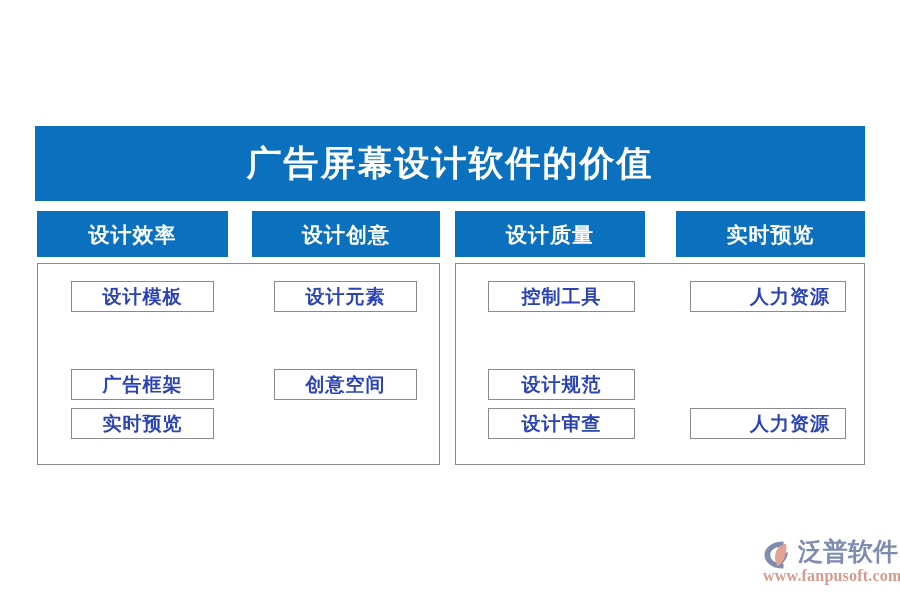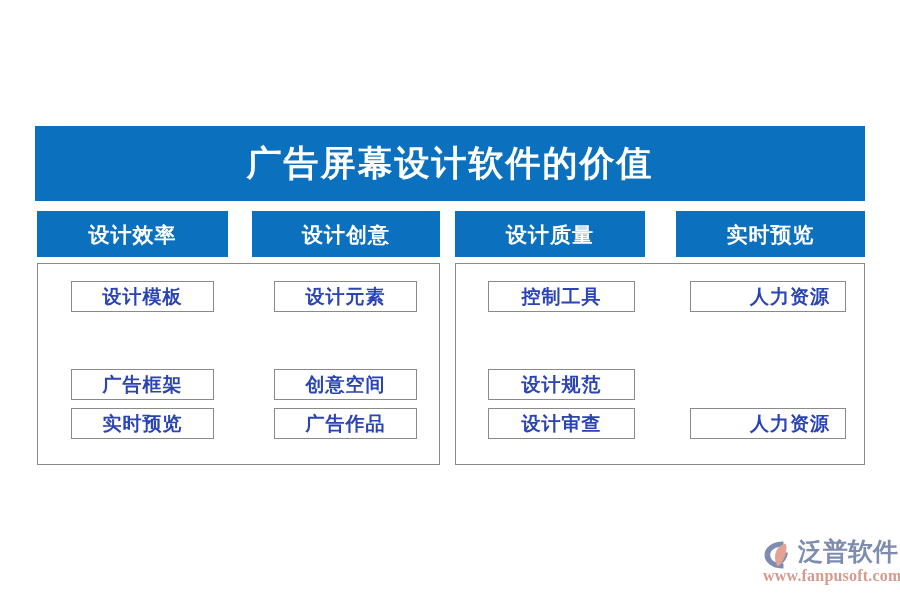--- a/index.html
+++ b/index.html
@@ -176,23 +176,20 @@
     </div>
     <div class="item-box col-a row-2">
       <span class="item-label">实时预览</span>
     </div>
 
     <div class="item-box col-b row-0">
       <span class="item-label">设计元素</span>
     </div>
     <div class="item-box col-b row-1">
       <span class="item-label">创意空间</span>
-    </div>
-    <div class="item-box col-b row-2">
-      <span class="item-label">广告作品</span>
     </div>
   </div>
 </div>
 
 <div class="panel" id="panel-right">
   <div class="panel-grid">
     <div class="item-box col-a row-0">
       <span class="item-label">控制工具</span>
     </div>
     <div class="item-box col-a row-1">

